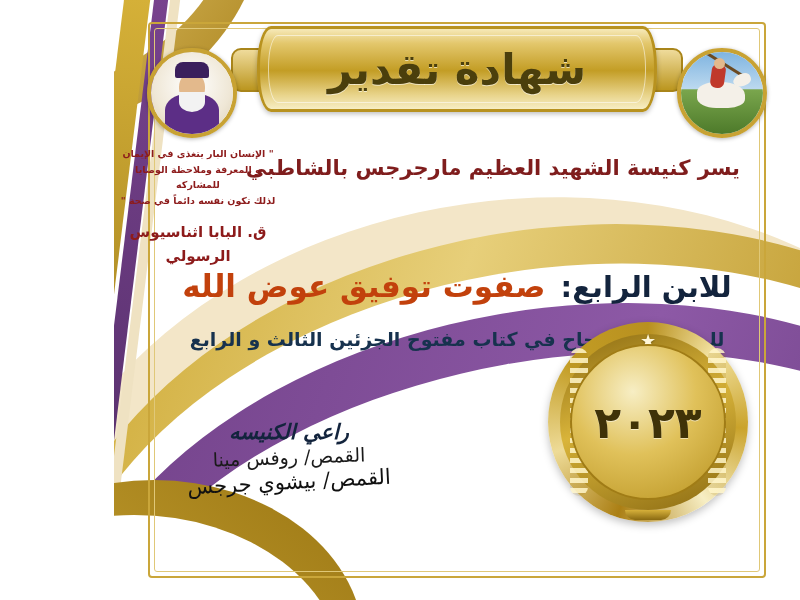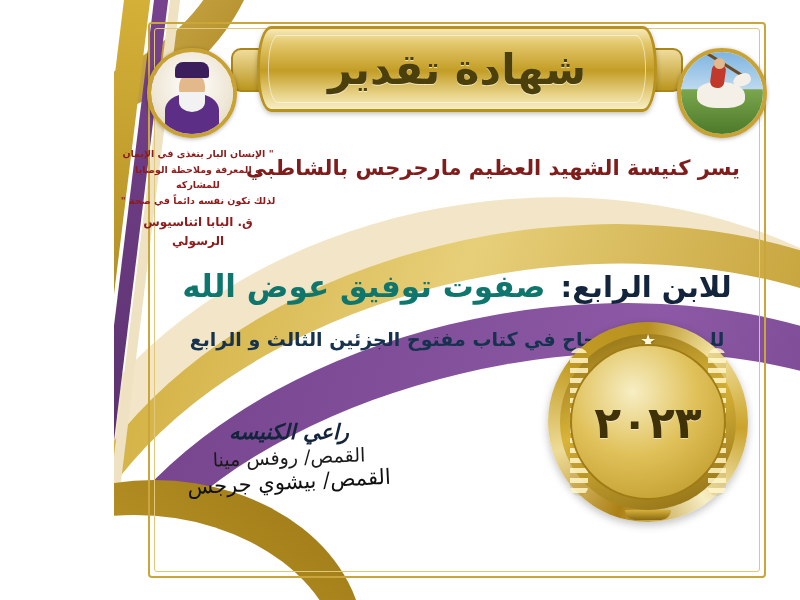--- a/index.html
+++ b/index.html
@@ -239,23 +239,23 @@
     left: 6px;
     top: 146px;
     width: 156px;
     text-align: center;
     color: #8d1b1b;
     font-size: 9.5px;
     line-height: 1.65;
     font-weight: bold;
   }
   .quote-author {
-    margin-top: 4px;
+    margin-top: 11px;
     color: #8d1b1b;
-    font-size: 12px;
+    font-size: 15px;
     font-weight: bold;
   }
 
   
   .body-text {
     position: absolute;
     left: 160px; right: 60px;
     top: 152px;
     text-align: center;
     color: #7f1d1d;
@@ -274,21 +274,21 @@
     white-space: nowrap;
   }
   .recipient-label {
     font-size: 29px;
     font-weight: bold;
     color: #13243d;
   }
   .recipient-name {
     font-size: 31px;
     font-weight: bold;
-    color: #0f766e;
+    color: #c2410c;
     margin-right: 10px;
   }
 
   .reason-line {
     position: absolute;
     left: 40px; right: 40px;
     top: 328px;
     text-align: center;
     color: #17324e;
     font-size: 19px;

